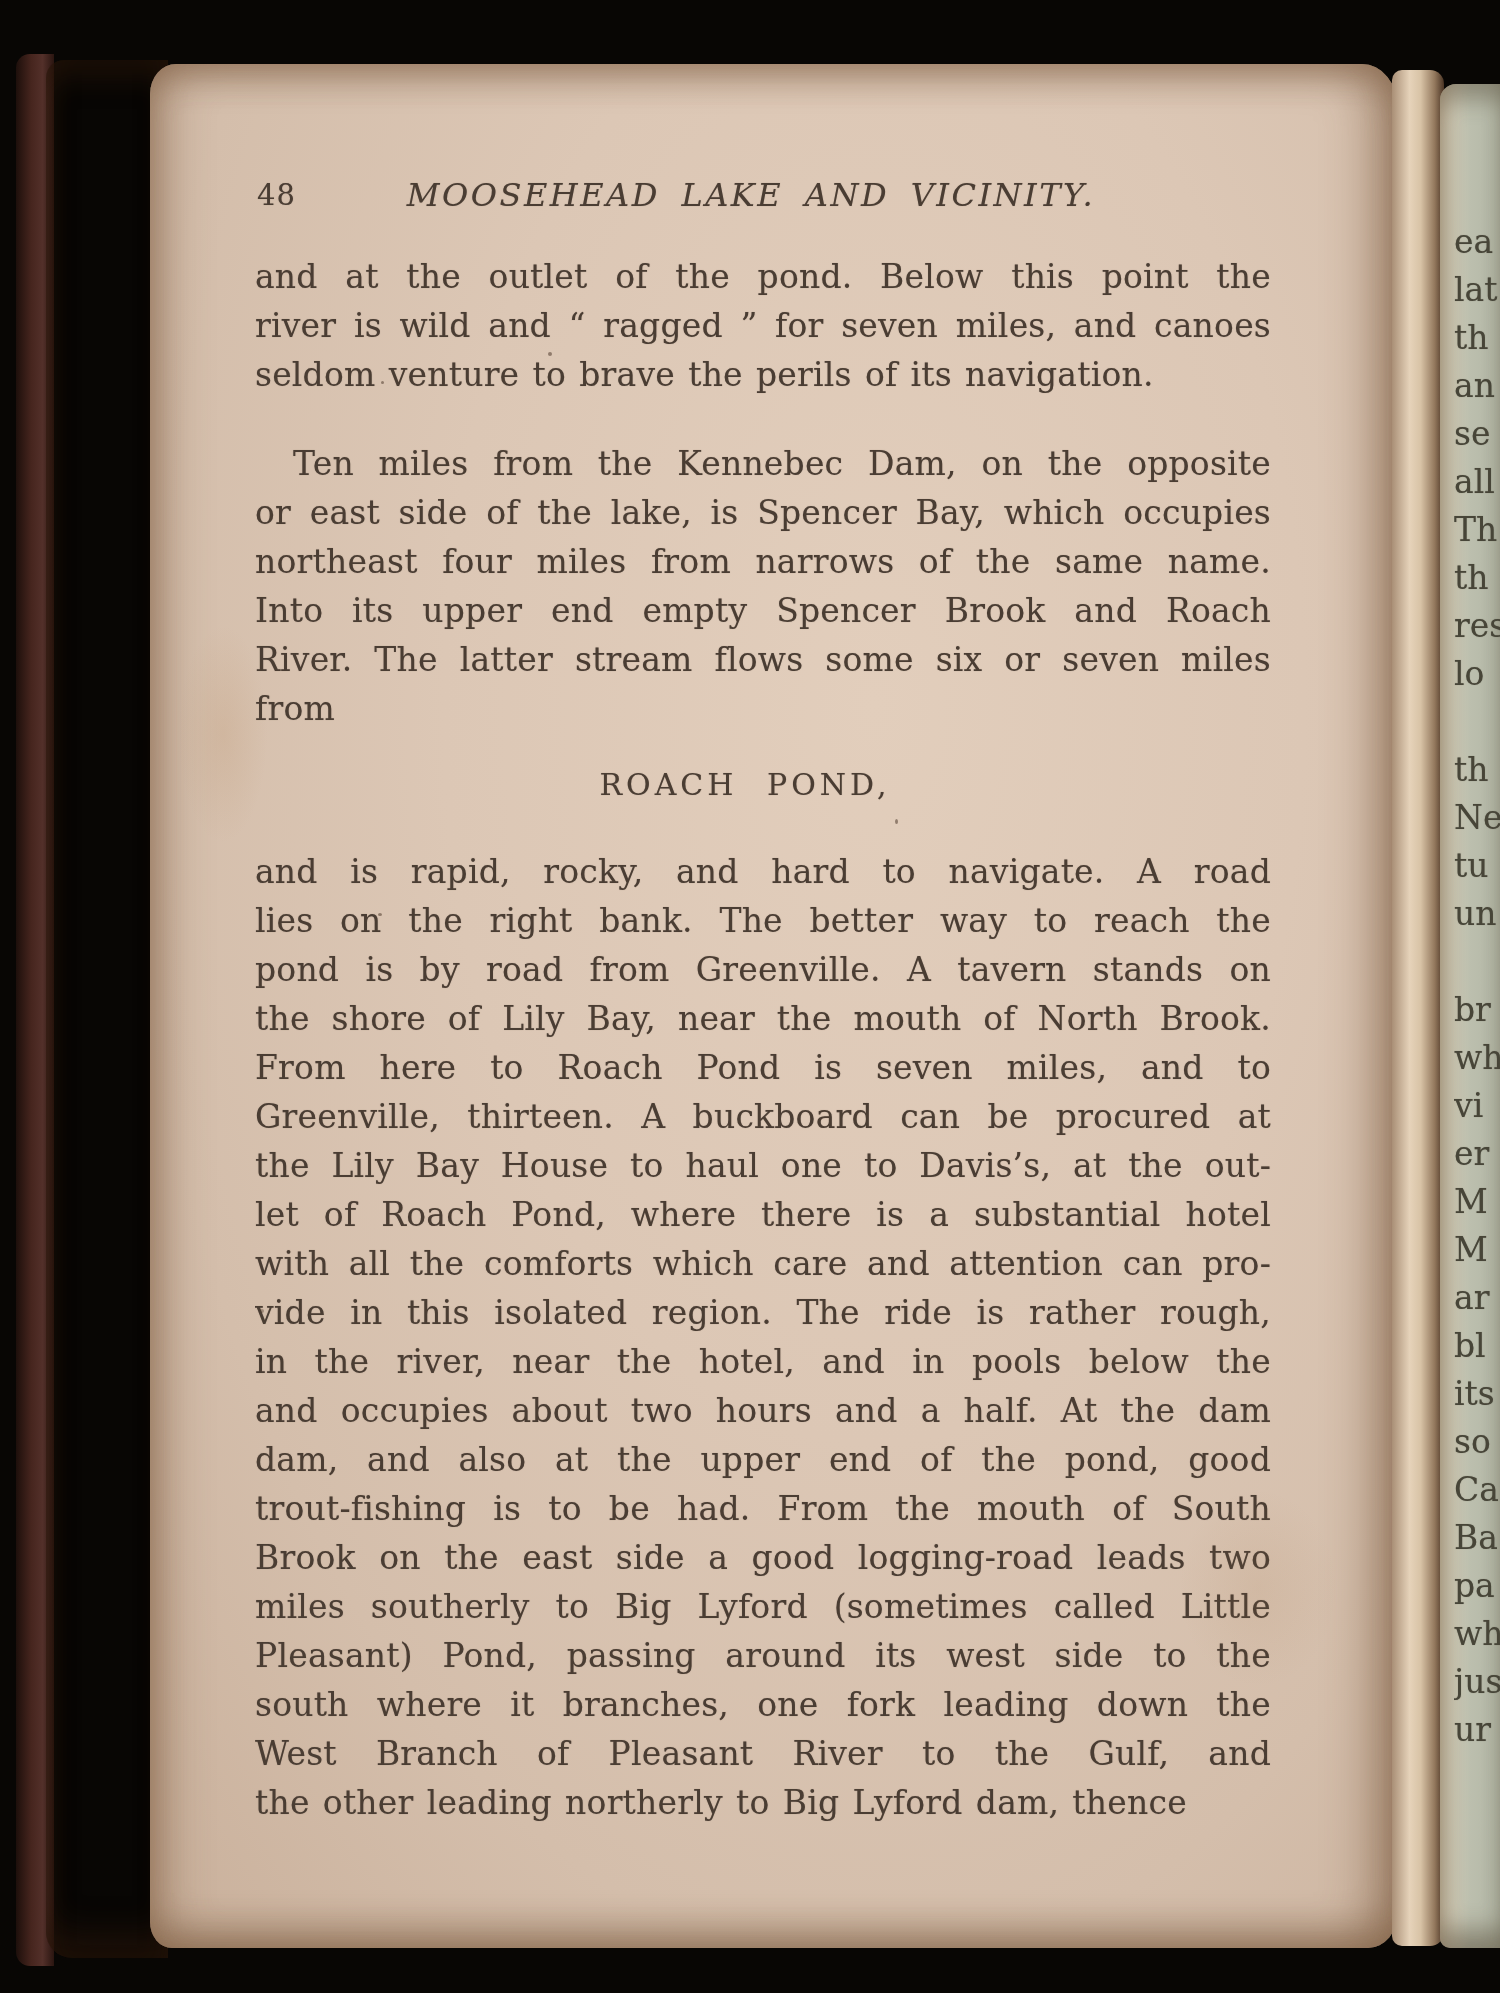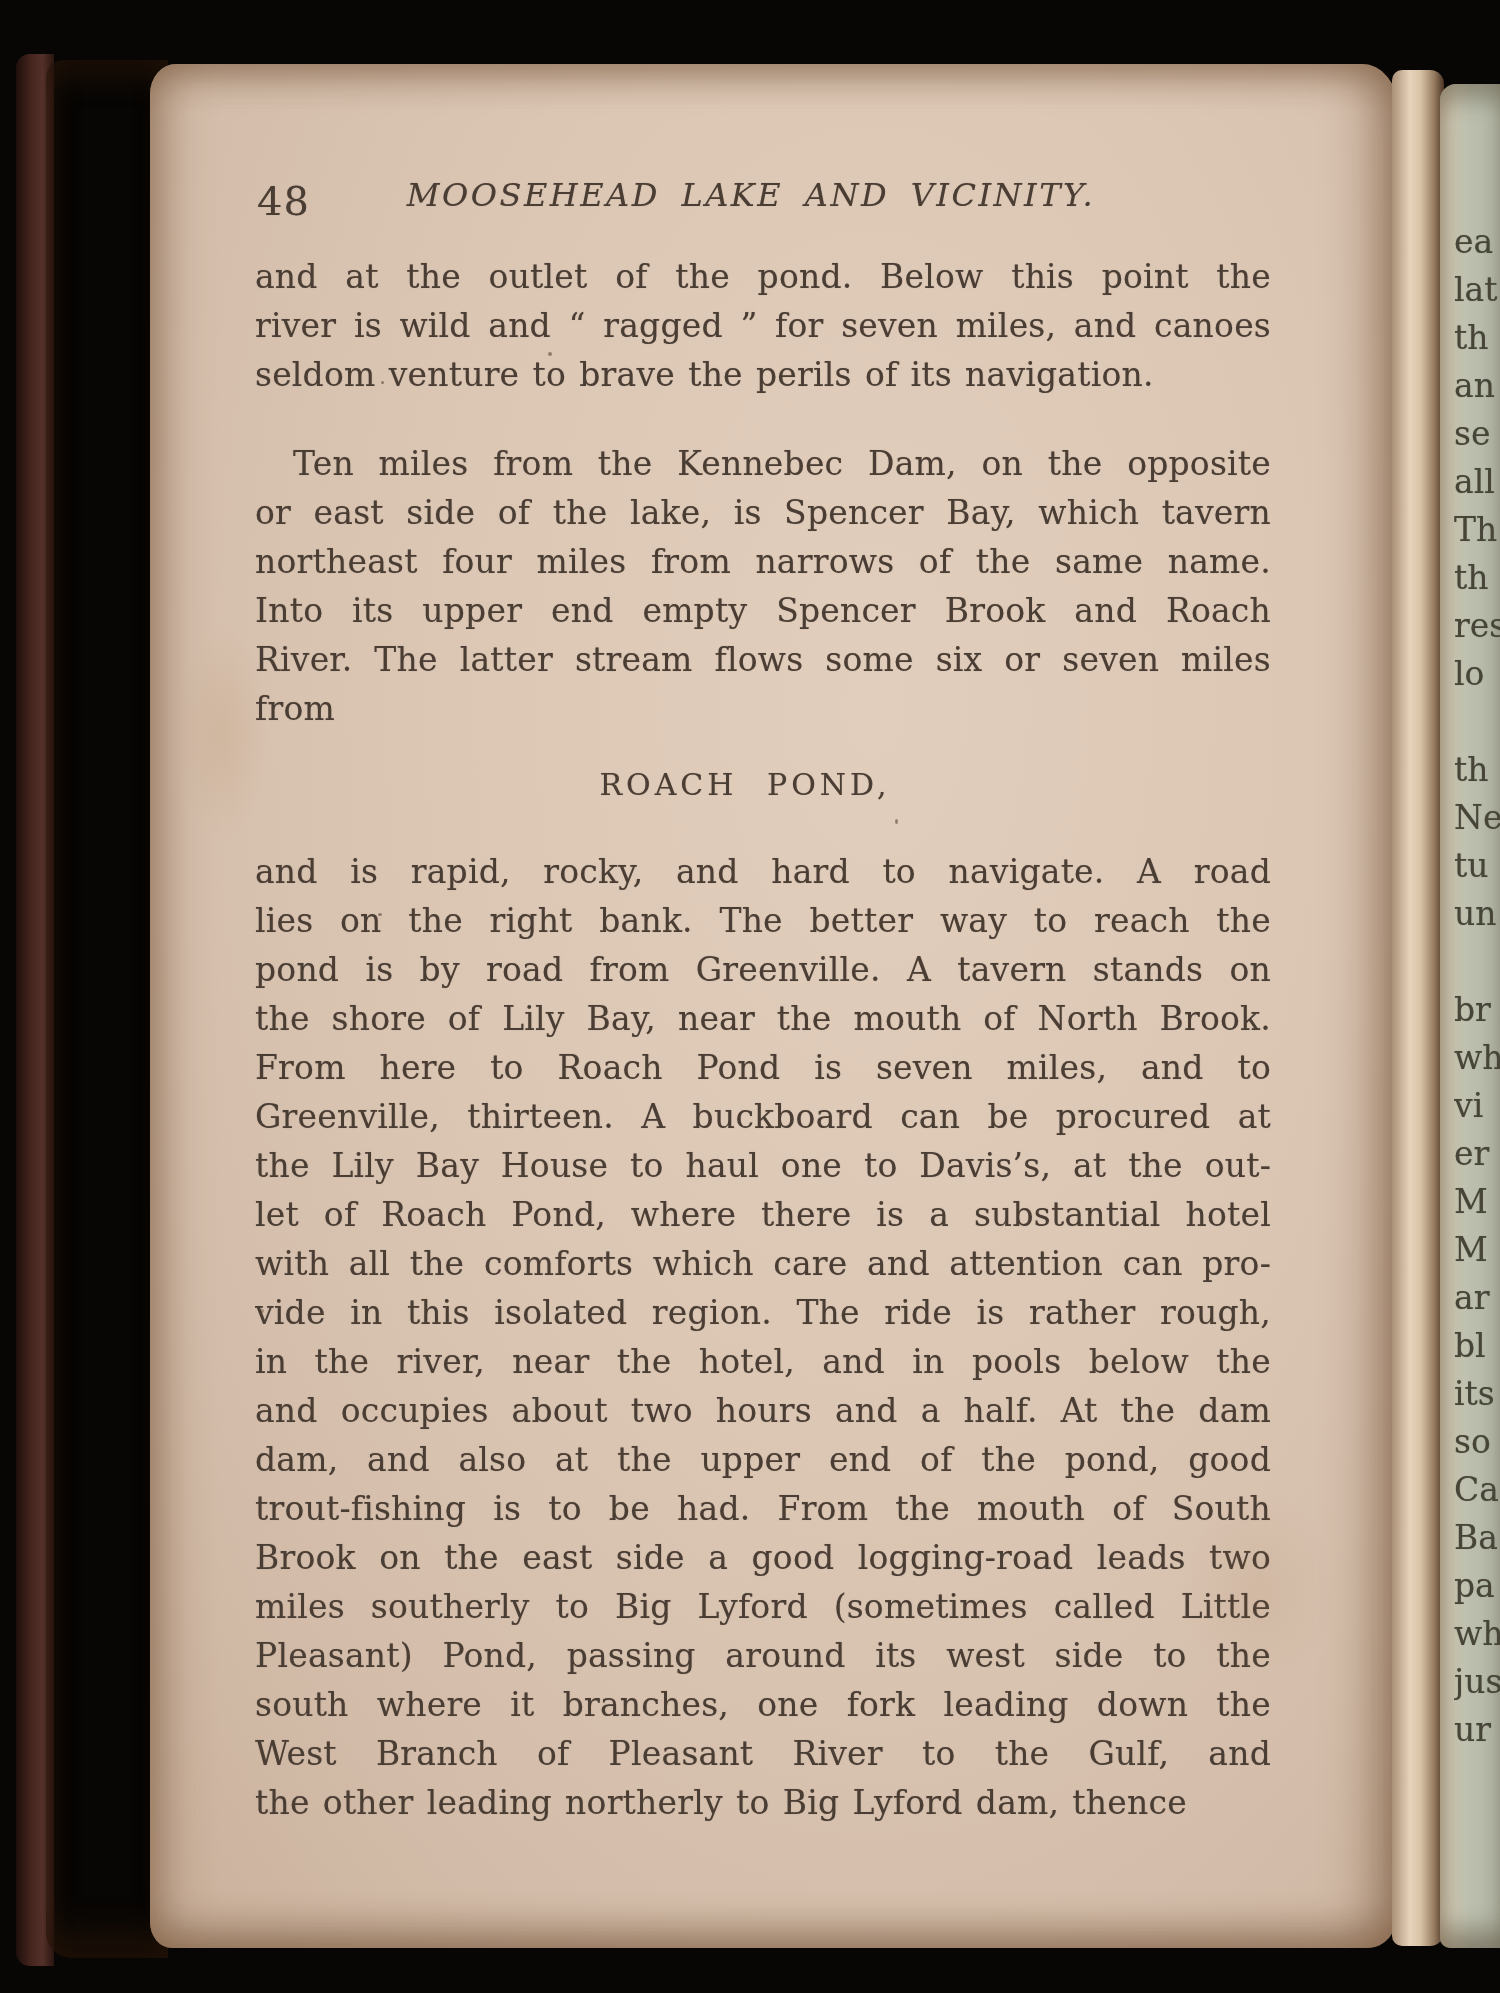--- a/index.html
+++ b/index.html
@@ -61,21 +61,21 @@
   }
   
   .text-col{
     position:absolute;left:105px;top:112px;width:1016px;
     color:#4a3d33;
     text-shadow:0 0 1px rgba(74,61,51,.35);
   }
   .page-header{position:relative;height:44px;margin-bottom:32px;}
   .page-number{
     position:absolute;left:2px;top:2px;
-    font-size:40px;letter-spacing:1px;
+    font-size:29px;letter-spacing:1px;
   }
   .running-title{
     display:block;text-align:center;
     font-style:italic;font-size:32px;
     letter-spacing:2.5px;word-spacing:9px;
     transform:translateX(-12px);
   }
   .para{margin:40px 0 0 0;}
   .para:first-of-type{margin-top:30px;}
   .line{
@@ -123,21 +123,21 @@
       <span class="running-title">MOOSEHEAD LAKE AND VICINITY.</span>
     </div>
     <div id="body-col">
         <div class="para">
           <div class="line">and at the outlet of the pond.  Below this point the</div>
           <div class="line">river is wild and “ ragged ” for seven miles, and canoes</div>
           <div class="line last">seldom venture to brave the perils of its navigation.</div>
         </div>
         <div class="para">
           <div class="line indent">Ten miles from the Kennebec Dam, on the opposite</div>
-          <div class="line">or east side of the lake, is Spencer Bay, which tavern</div>
+          <div class="line">or east side of the lake, is Spencer Bay, which occupies</div>
           <div class="line">northeast four miles from narrows of the same name.</div>
           <div class="line">Into its upper end empty Spencer Brook and Roach</div>
           <div class="line">River.  The latter stream flows some six or seven miles</div>
           <div class="line last">from</div>
         </div>
         <div class="section-heading">ROACH POND,</div>
         <div class="para">
           <div class="line">and is rapid, rocky, and hard to navigate.  A road</div>
           <div class="line">lies on the right bank.  The better way to reach the</div>
           <div class="line">pond is by road from Greenville.  A tavern stands on</div>

